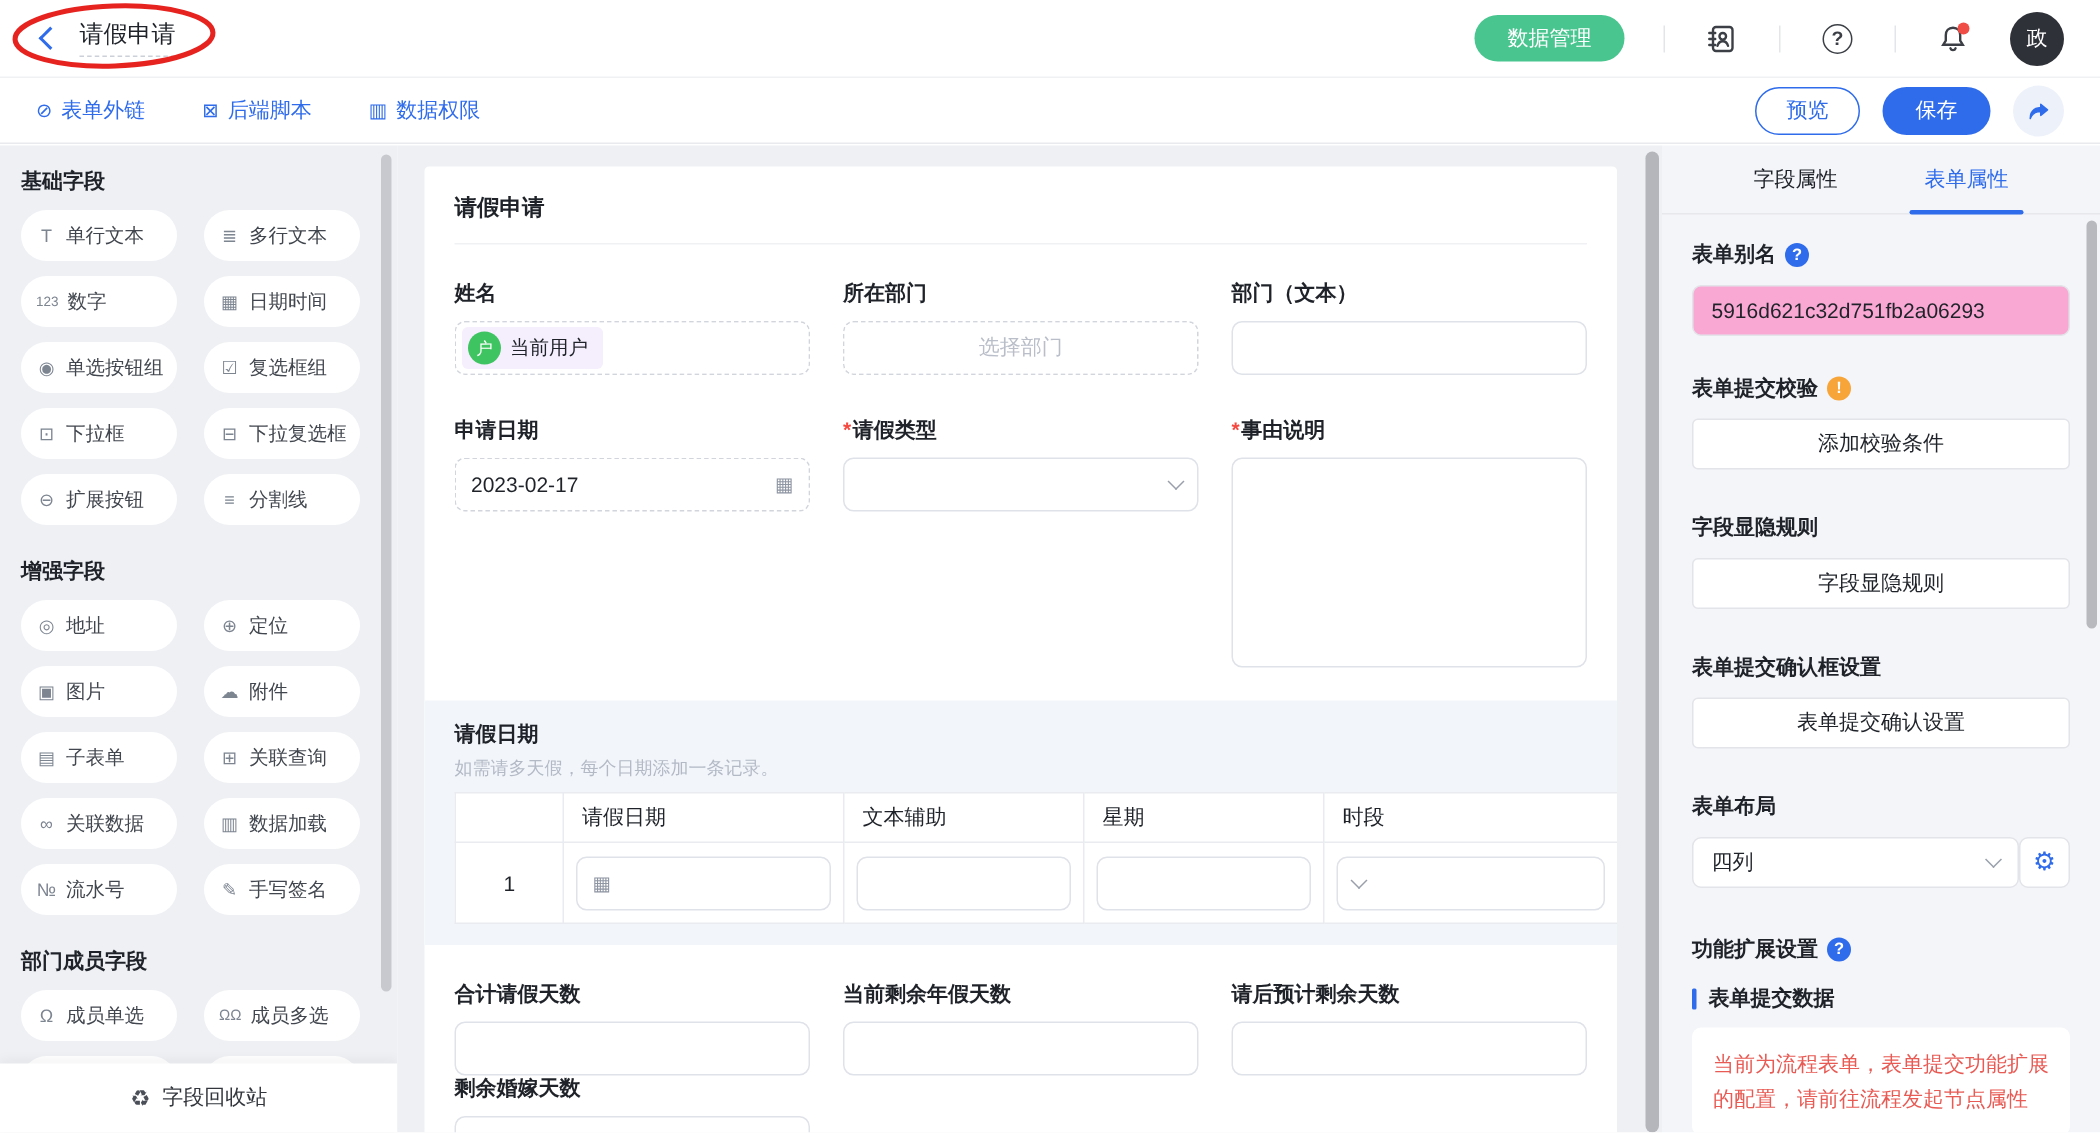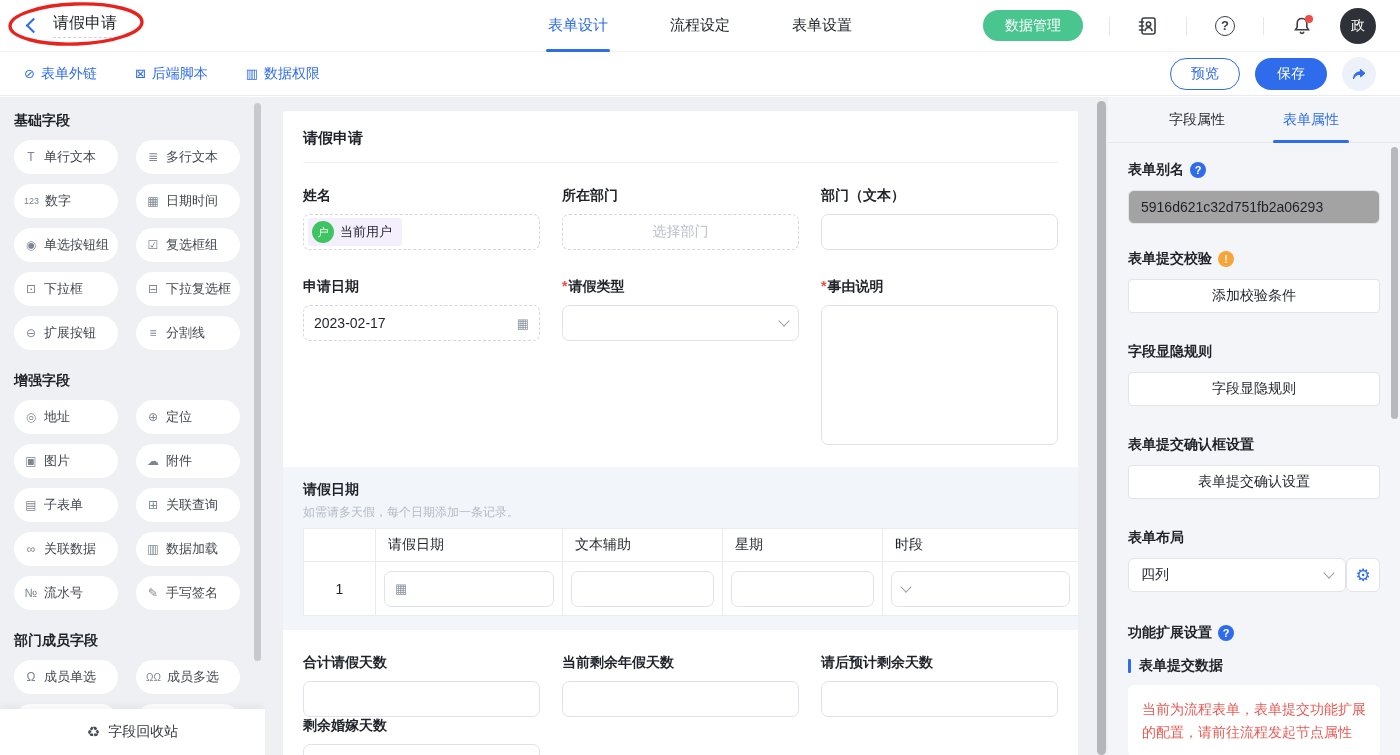--- a/index.html
+++ b/index.html
@@ -80,46 +80,41 @@
   .panel { width:292px; background:#f4f5f9; flex-shrink:0; position:relative; overflow:hidden; padding:0 20px; }
   .p-tabs { display:flex; justify-content:center; gap:58px; height:46px; align-items:center; border-bottom:1px solid #e7e8ec; margin:0 -20px; }
   .p-tab { font-size:14px; color:#1f2329; height:46px; display:flex; align-items:center; position:relative; cursor:pointer; }
   .p-tab.active { color:#2f6ceb; }
   .p-tab.active::after { content:""; position:absolute; left:-10px; right:-10px; bottom:0; height:3px; background:#2f6ceb; border-radius:2px; }
   .p-label { margin-top:18px; font-size:14px; font-weight:bold; display:flex; align-items:center; gap:6px; }
   .mt26 { margin-top:26px; } .mt30 { margin-top:30px; } .mt32 { margin-top:32px; }
   .badge { width:16px; height:16px; border-radius:50%; color:#fff; font-size:11px; font-weight:bold; display:inline-flex; align-items:center; justify-content:center; }
   .badge-help { background:#2f6ceb; }
   .badge-warn { background:#f7a438; }
-  .p-input { margin-top:11px; height:34px; background:#a3a3a3; border:1px solid #e2e4e9; border-radius:6px; display:flex; align-items:center; padding:0 12px; font-size:14px; }
+  .p-input { margin-top:11px; height:34px; background:#f9a8d4; border:1px solid #e2e4e9; border-radius:6px; display:flex; align-items:center; padding:0 12px; font-size:14px; }
   .p-btn { margin-top:11px; height:34px; width:100%; background:#fff; border:1px solid #e2e4e9; border-radius:4px; font-size:14px; color:#1f2329; cursor:pointer; }
   .p-row { display:flex; gap:0; margin-top:11px; }
   .p-select { flex:1; height:34px; background:#fff; border:1px solid #e2e4e9; border-radius:6px; display:flex; align-items:center; padding:0 12px; font-size:14px; cursor:pointer; }
   .p-gear { width:34px; height:34px; background:#fff; border:1px solid #e2e4e9; border-radius:6px; color:#2f6ceb; font-size:17px; display:flex; align-items:center; justify-content:center; cursor:pointer; }
   .p-sub { margin-top:15px; font-size:14px; font-weight:bold; display:flex; align-items:center; gap:8px; }
   .p-sub::before { content:""; width:3px; height:14px; background:#2f6ceb; border-radius:1px; }
   .notice { margin-top:10px; background:#fff; border-radius:6px; padding:13px 14px; font-size:14px; line-height:1.65; color:#e85a54; }
   .p-scroll { position:absolute; right:2px; top:50px; width:7px; height:272px; background:#b7b9be; border-radius:4px; }
 </style>
 </head>
 <body>
 
 <div class="topbar">
   <div class="back-group">
     <span class="back-chev"></span>
     <span class="doc-title">请假申请</span>
   </div>
   <svg class="annot" width="150" height="50">
     <ellipse cx="72" cy="24" rx="66" ry="20" fill="none" stroke="#e6231f" stroke-width="3.4" transform="rotate(-2 72 24)"></ellipse>
   </svg>
-  <div class="topbar-tabs">
-    <div class="t-tab active">表单设计</div>
-    <div class="t-tab">流程设定</div>
-    <div class="t-tab">表单设置</div>
-  </div>
   <div class="topbar-right">
     <button class="btn-green">数据管理</button>
     <div class="v-div"></div>
     <div class="hicon">
       <svg width="22" height="22" viewBox="0 0 22 22" fill="none" stroke="#3c4046" stroke-width="1.6" stroke-linecap="round">
         <rect x="5" y="3" width="13" height="16" rx="2"></rect>
         <line x1="2.5" y1="7" x2="6.5" y2="7"></line>
           <line x1="2.5" y1="11" x2="6.5" y2="11"></line>
           <line x1="2.5" y1="15" x2="6.5" y2="15"></line>
         <circle cx="11.5" cy="9.2" r="2.2"></circle>

